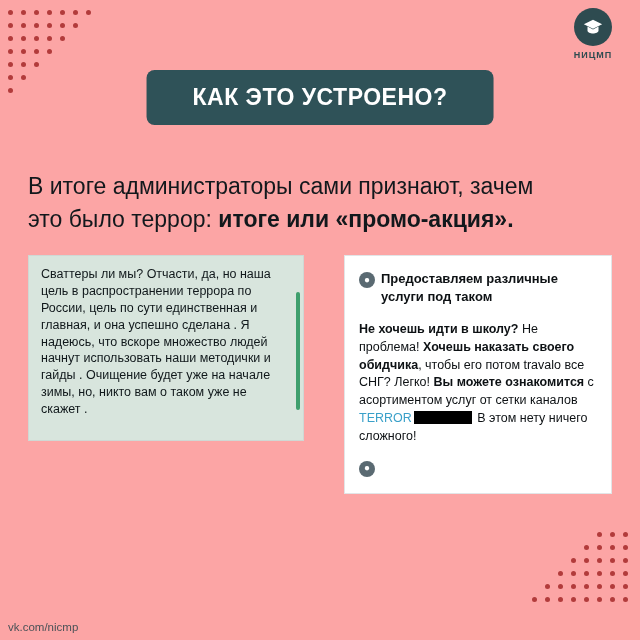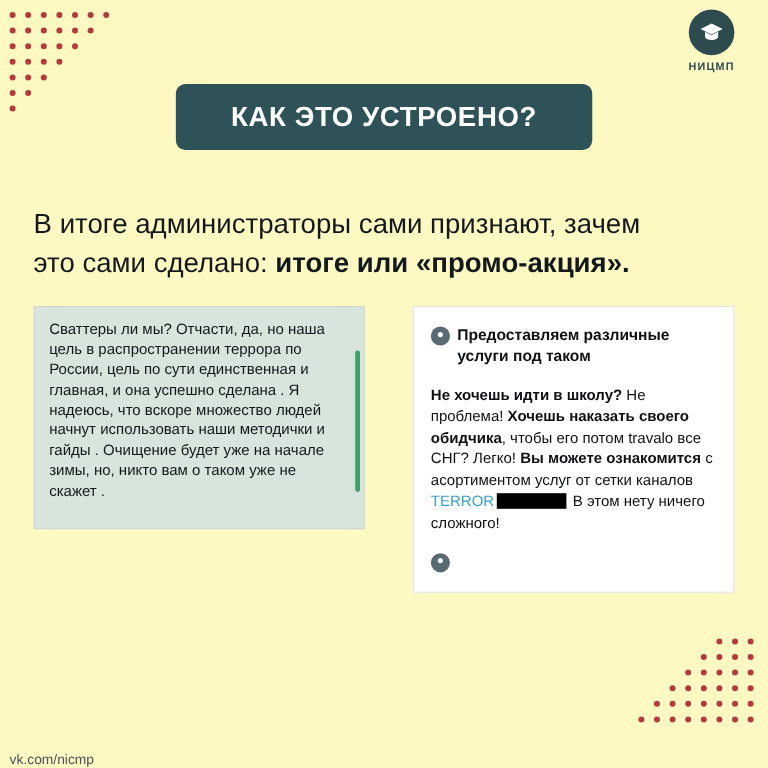--- a/index.html
+++ b/index.html
@@ -10,21 +10,21 @@
     width: 640px;
     height: 640px;
     background: #eceff1;
     font-family: "Liberation Sans", sans-serif;
     overflow: hidden;
     position: relative;
   }
   .slide {
     position: absolute;
     inset: 0;
-    background: #fef9c3;
+    background: #fca5a5;
   }
 
   
   .dots {
     position: absolute;
   }
   .dot {
     position: absolute;
     width: 5px;
     height: 5px;
@@ -176,21 +176,21 @@
   .shot-right .foot {
     margin-top: 14px;
     font-family: "Liberation Mono", monospace;
     font-size: 12px;
   }
 
   
   .footer {
     position: absolute;
     left: 8px;
-    bottom: 0;
+    bottom: 7px;
     font-size: 11.5px;
     color: #4a5257;
   }
 </style>
 </head>
 <body>
 
 <div class="slide">
 
   <div class="dots dots-tl" id="dots-tl">
@@ -268,21 +268,21 @@
       </svg>
     </div>
     <div class="logo-text">НИЦМП</div>
   </div>
 
   <div class="title-pill">КАК ЭТО УСТРОЕНО?</div>
 
   <div class="lead">
     <div>В итоге администраторы сами признают, зачем</div>
     <div>
-      <span>это сами сделано: </span><b>итоге или «промо-акция».</b>
+      <span>это было террор: </span><b>итоге или «промо-акция».</b>
     </div>
   </div>
 
   <div class="shots">
 
     <div class="shot-left">
       <div class="scroll"></div>
       <p>Сваттеры ли мы? Отчасти, да, но наша цель в распространении террора по России, цель по сути единственная и главная, и она успешно сделана . Я надеюсь, что вскоре множество людей начнут использовать наши методички и гайды . Очищение будет  уже на начале зимы, но, никто вам о таком уже не скажет .</p>
     </div>
 

